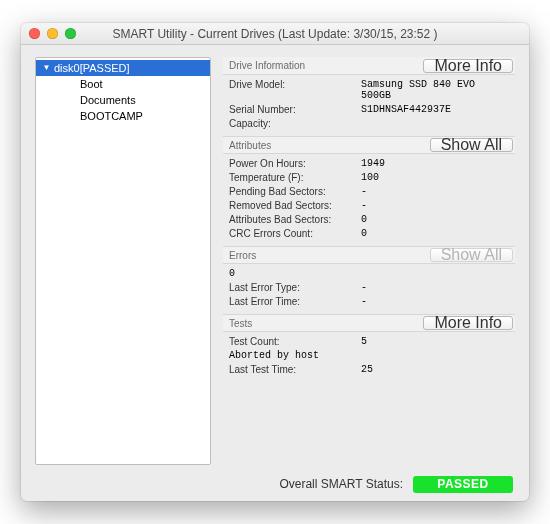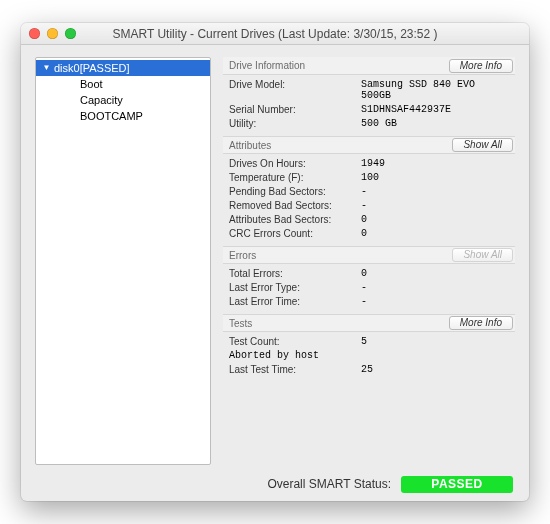--- a/index.html
+++ b/index.html
@@ -95,30 +95,29 @@
     border-top: 1px solid #d7d7d7;
     border-bottom: 1px solid #d7d7d7;
     height: 18px;
     padding: 0 2px 0 6px;
     color: #6b6b6b;
     font-size: 10px;
   }
   .section-head:first-child { border-top: none; }
   .section-head .spacer { flex: 1; }
   .mac-btn {
-    font-size: 10px;
+    font-size: 16px;
     height: 14px;
     line-height: 12px;
     padding: 0 10px;
     background: linear-gradient(#ffffff,#f0f0f0);
     border: 1px solid #b8b8b8;
     border-radius: 3px;
     color: #333;
     cursor: pointer;
-    font-style: italic;
   }
   .mac-btn[disabled] {
     color: #b4b4b4;
     border-color: #d4d4d4;
     cursor: default;
   }
   .kv {
     display: flex;
     font-size: 10px;
     padding: 2px 6px 1px 6px;
@@ -132,21 +131,21 @@
     align-items: center;
     justify-content: flex-end;
     padding: 0 16px 2px 16px;
     gap: 10px;
     font-size: 12px;
   }
   .status-pill {
     display: inline-flex;
     align-items: center;
     justify-content: center;
-    width: 112px;
+    width: 100px;
     height: 17px;
     border-radius: 3px;
     color: #fff;
     font-size: 12px;
     font-weight: 600;
     background: #19e22c;
     letter-spacing: 0.5px;
   }
 </style>
 </head>
@@ -166,21 +165,21 @@
     <div class="sidebar">
       <div class="tree-row sel">
         <span class="tri">▼</span>
         <span>disk0</span>
         <span class="status-chip">[PASSED]</span>
       </div>
       <div class="tree-row tree-child">
           <span>Boot</span>
         </div>
       <div class="tree-row tree-child">
-          <span>Capacity</span>
+          <span>Documents</span>
         </div>
       <div class="tree-row tree-child">
           <span>BOOTCAMP</span>
         </div>
     </div>
 
     <div class="detail">
 
       <div class="section-head">
         <span>Drive Information</span>
@@ -190,33 +189,32 @@
       <div class="group">
         <div class="kv">
             <span class="k">Drive Model:</span>
             <span class="v">Samsung SSD 840 EVO 500GB</span>
           </div>
         <div class="kv">
             <span class="k">Serial Number:</span>
             <span class="v">S1DHNSAF442937E</span>
           </div>
         <div class="kv">
-            <span class="k">Utility:</span>
-            <span class="v">500 GB</span>
+            <span class="k">Capacity:</span>
           </div>
       </div>
 
       <div class="section-head">
         <span>Attributes</span>
         <span class="spacer"></span>
         <button class="mac-btn">Show All</button>
       </div>
       <div class="group">
         <div class="kv">
-            <span class="k">Drives On Hours:</span>
+            <span class="k">Power On Hours:</span>
             <span class="v">1949</span>
           </div>
         <div class="kv">
             <span class="k">Temperature (F):</span>
             <span class="v">100</span>
           </div>
         <div class="kv">
             <span class="k">Pending Bad Sectors:</span>
             <span class="v">-</span>
           </div>
@@ -234,21 +232,20 @@
           </div>
       </div>
 
       <div class="section-head">
         <span>Errors</span>
         <span class="spacer"></span>
         <button class="mac-btn" disabled="">Show All</button>
       </div>
       <div class="group">
         <div class="kv">
-            <span class="k">Total Errors:</span>
             <span class="v">0</span>
           </div>
         <div class="kv">
             <span class="k">Last Error Type:</span>
             <span class="v">-</span>
           </div>
         <div class="kv">
             <span class="k">Last Error Time:</span>
             <span class="v">-</span>
           </div>

